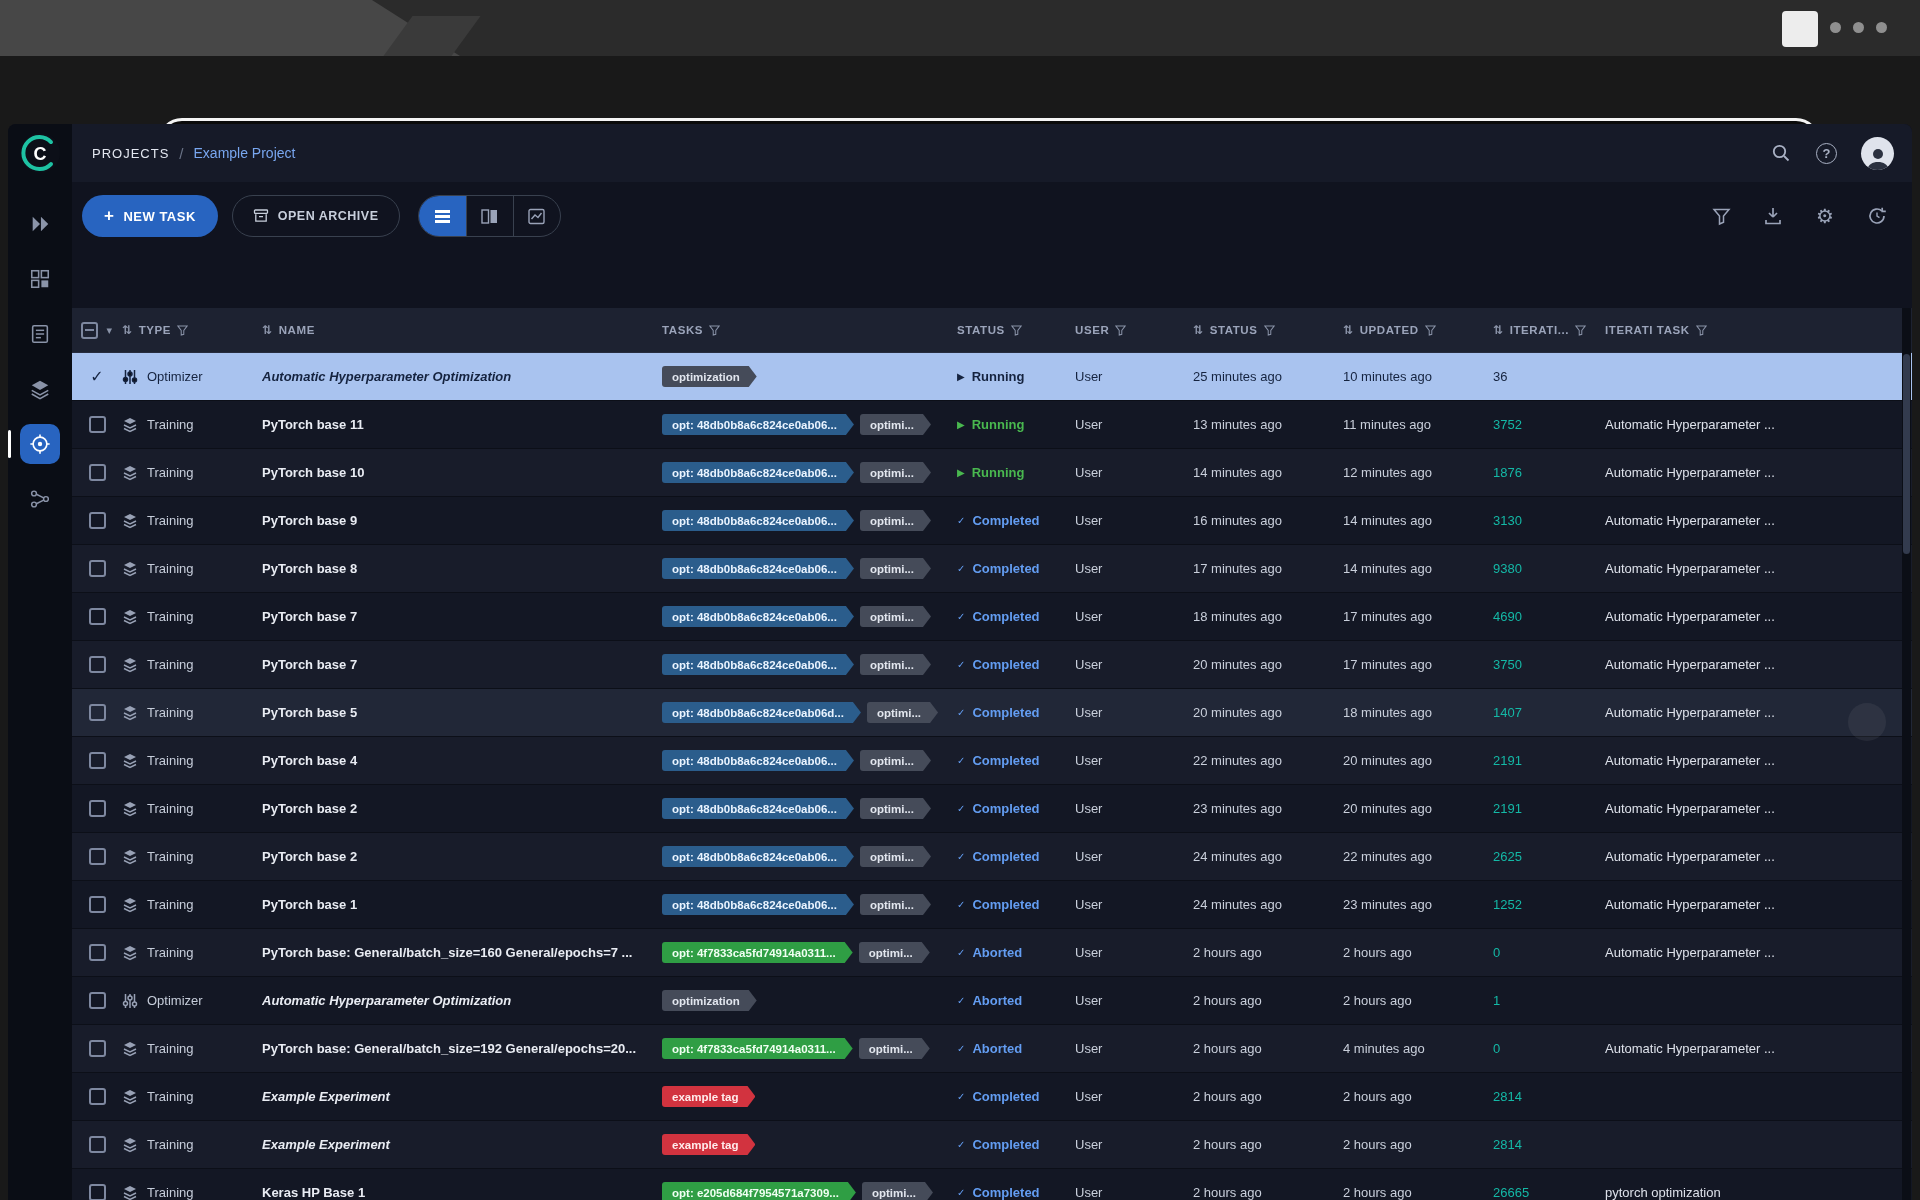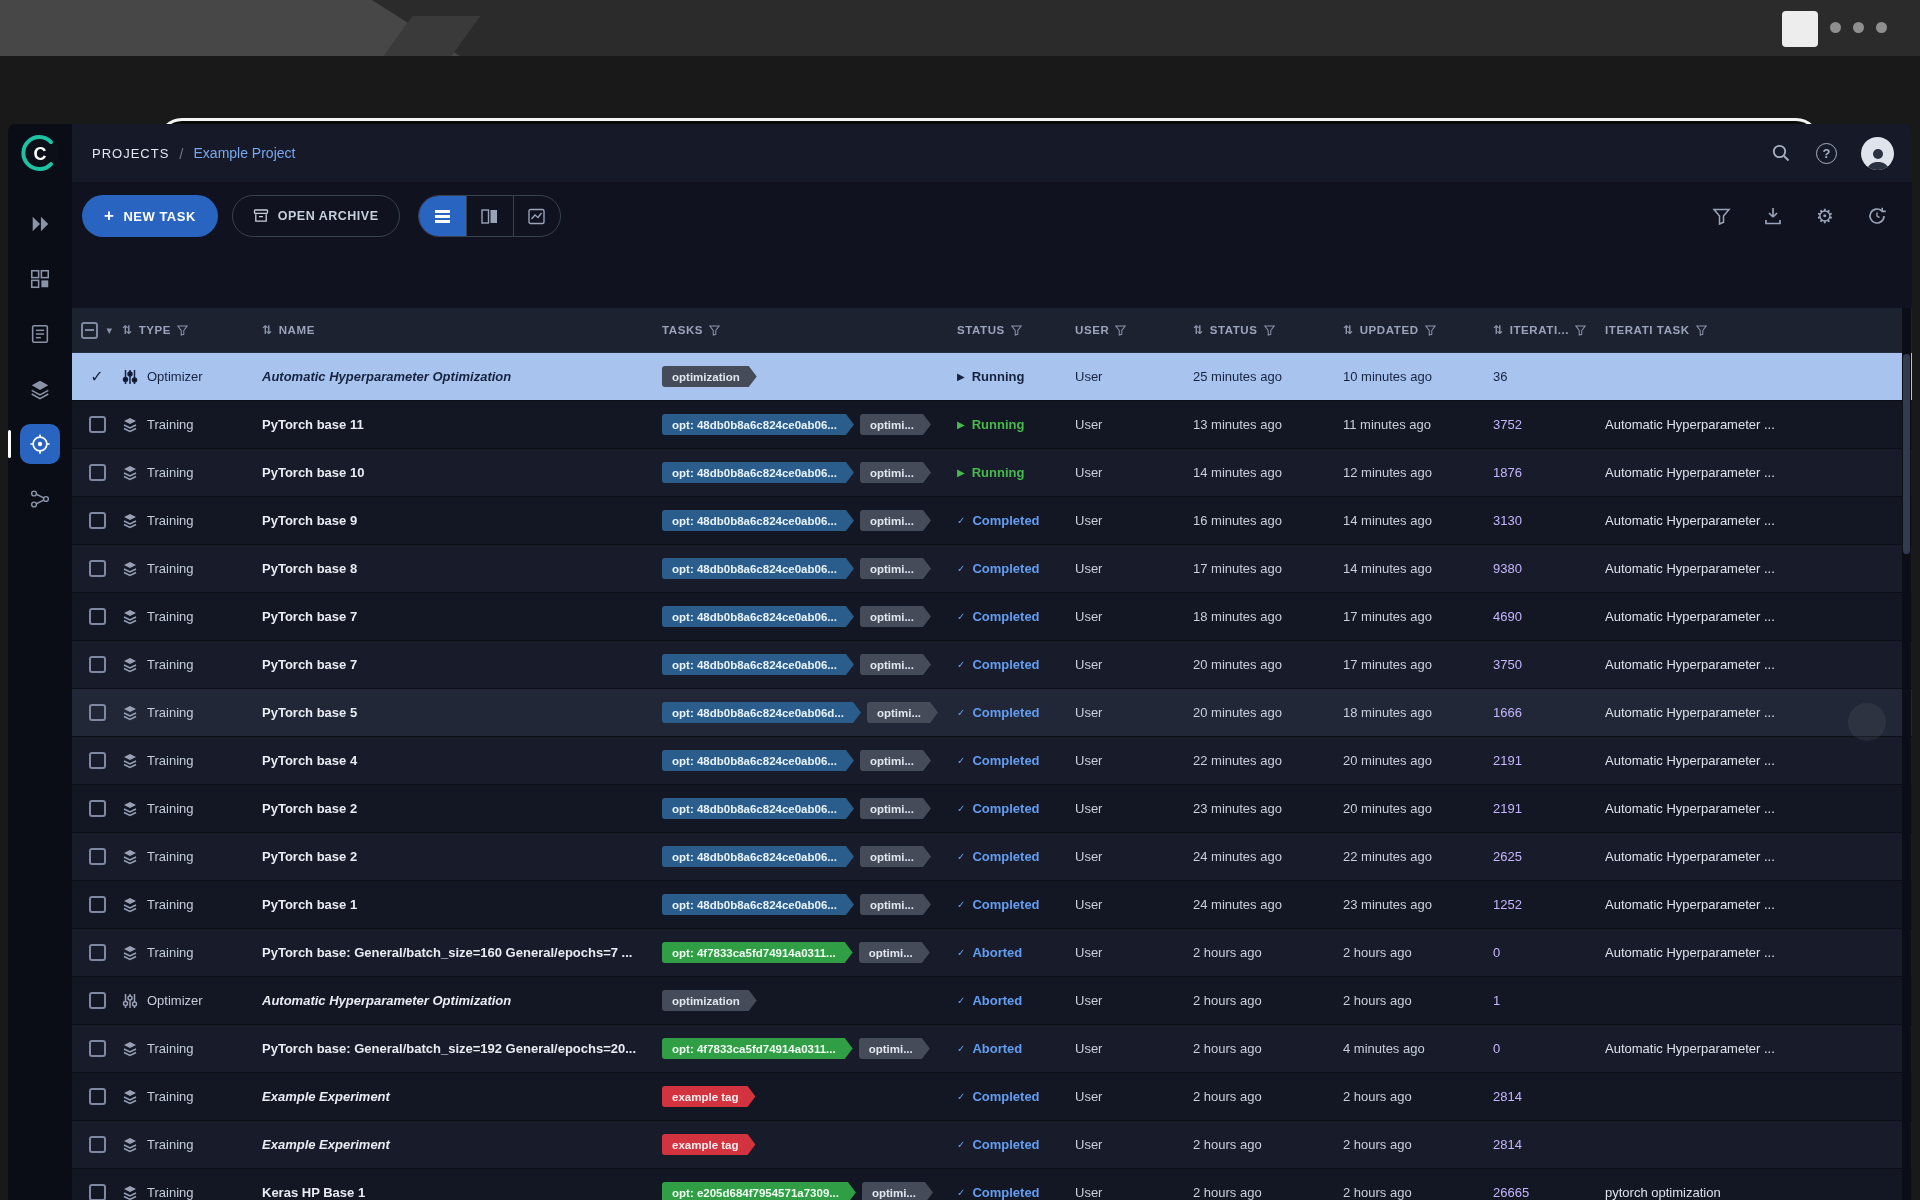--- a/index.html
+++ b/index.html
@@ -95,21 +95,21 @@
 .ticon { margin-right:9px; display:flex; }
 .tlabel { color:#c6cdda; }
 .c-name { font-weight:700; color:#e9ecf3; padding-right:16px; text-overflow:ellipsis; }
 .c-name.it { font-style:italic; }
 .c-tags { gap:6px; }
 .pill { display:inline-flex; align-items:center; height:21px; padding:0 17px 0 10px; font-size:11.5px; font-weight:700;
   border-radius:3px 0 0 3px; white-space:nowrap;
   clip-path:polygon(0 0, calc(100% - 8px) 0, 100% 50%, calc(100% - 8px) 100%, 0 100%); }
 .c-status { gap:7px; font-weight:600; }
 .sic { font-size:10px; font-family:"DejaVu Sans",sans-serif; }
-.c-iter { color:#c4b5fd; }
+.c-iter { color:#14b8a6; }
 .c-parent { color:#dde1ea; padding-right:20px; text-overflow:ellipsis; }
 .row.selected .cell, .row.selected .tlabel, .row.selected .c-name, .row.selected .c-status { color:#15233f; }
 
 .vscroll { position:absolute; right:1px; top:126px; bottom:0; width:9px; background:#0b0e16; }
 .vthumb { position:absolute; left:1px; top:46px; width:7px; height:200px; background:#333b4e; border-radius:4px; }
 .fab { position:absolute; right:26px; top:521px; width:38px; height:38px; border-radius:50%; background:rgba(255,255,255,0.06); }
 </style>
 </head>
 <body>
 
@@ -567,21 +567,21 @@
             <span class="pill" style="background:#2b5d8c;color:#eaf4ff">opt: 48db0b8a6c824ce0ab06d...</span>
             <span class="pill" style="background:#454b59;color:#e2e6ee">optimi...</span>
           </div>
     <div class="cell c-status" style="color:#639df2">
             <span class="sic">✓</span>
             <span>Completed</span>
           </div>
     <div class="cell c-user">User</div>
     <div class="cell c-time">20 minutes ago</div>
     <div class="cell c-time">18 minutes ago</div>
-    <div class="cell c-iter">1666</div>
+    <div class="cell c-iter">1407</div>
     <div class="cell c-parent">Automatic Hyperparameter ...</div>
   </div>
         <div class="row cols alt">
     <div class="cell c-sel">
             <span class="cb"></span>
           </div>
     <div class="cell c-type">
             <span class="ticon">
               <svg width="16" height="16" viewBox="0 0 16 16">
                 <path d="M8 1l6 3-6 3-6-3z" fill="#98a1b5"></path>

